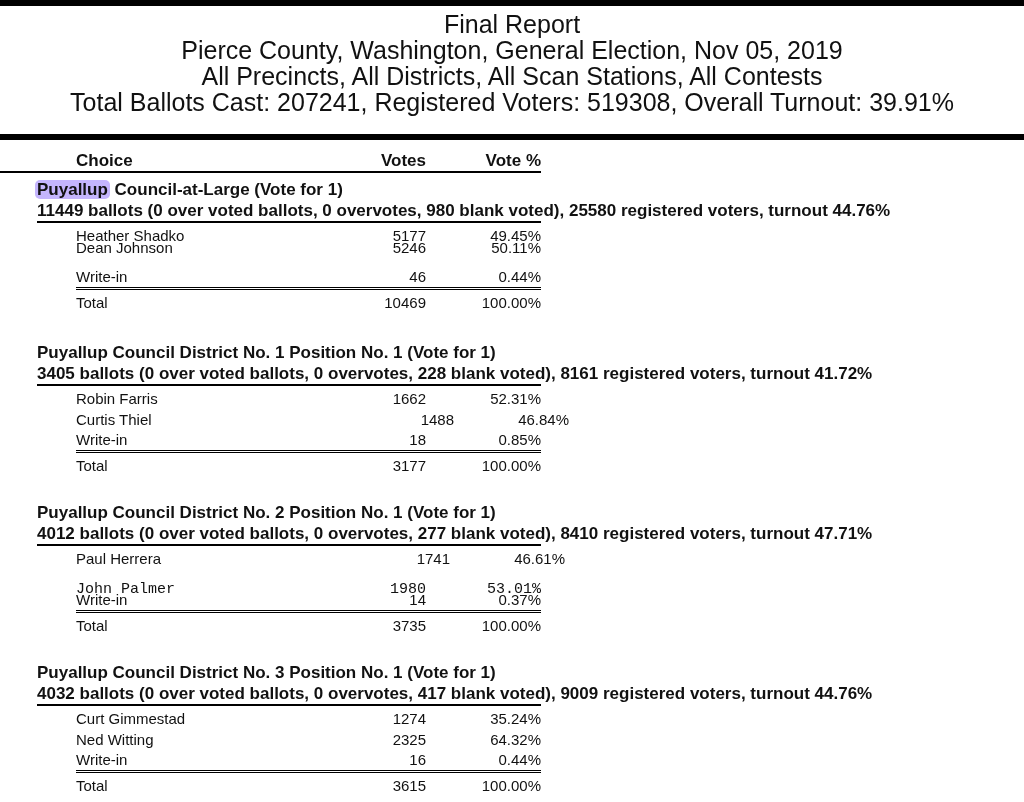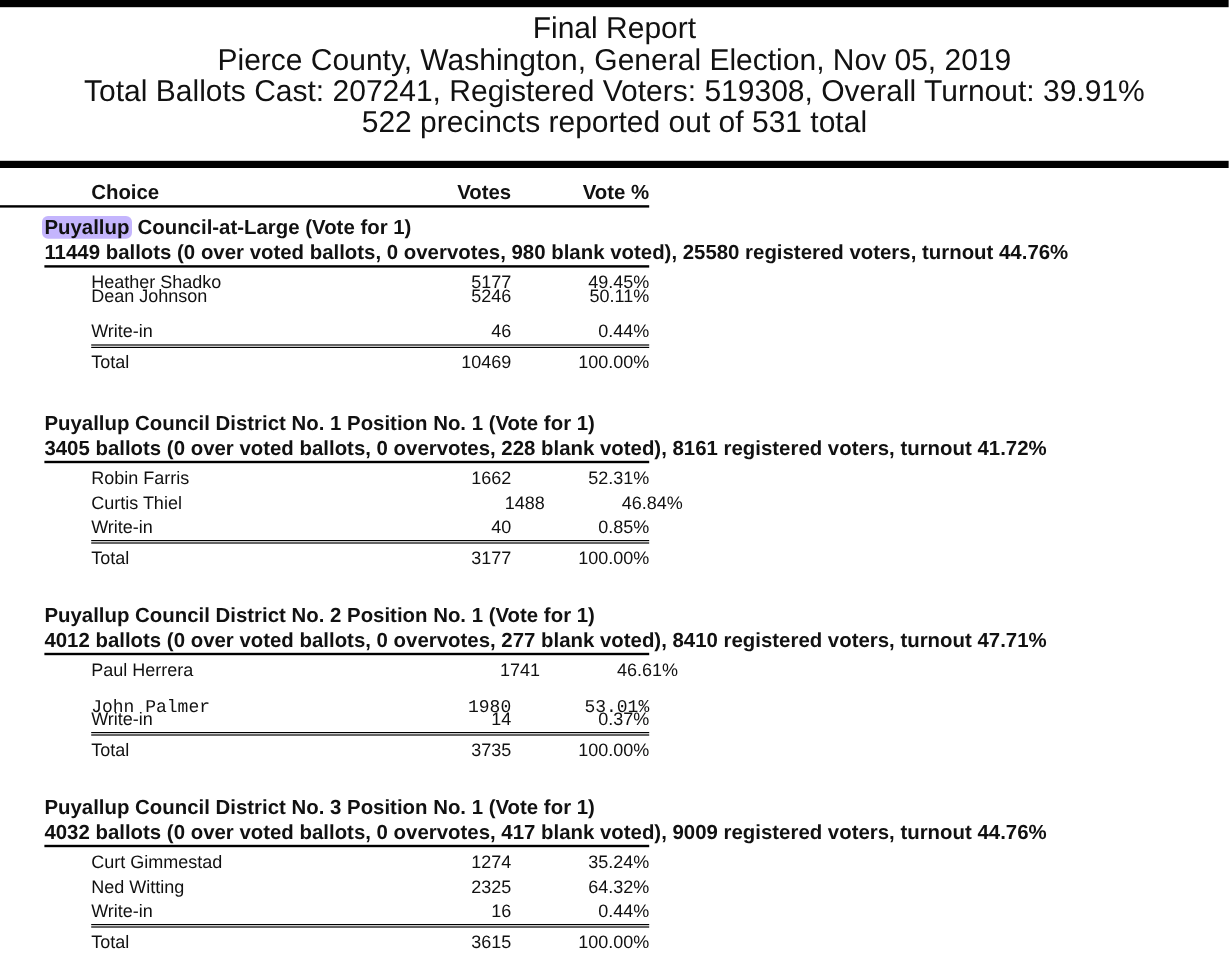--- a/index.html
+++ b/index.html
@@ -28,22 +28,22 @@
   .total-rule { position: absolute; left: 76px; width: 465px; height: 0; border-top: 1px solid #000; border-bottom: 1px solid #000; padding-top: 1px; }
 </style>
 </head>
 <body>
 
 <div class="top-rule"></div>
 
 <div class="header">
   <div>Final Report</div>
   <div>Pierce County, Washington, General Election, Nov 05, 2019</div>
+  <div>All Precincts, All Districts, All Scan Stations, All Contests</div>
   <div>Total Ballots Cast: 207241, Registered Voters: 519308, Overall Turnout: 39.91%</div>
-  <div>522 precincts reported out of 531 total</div>
 </div>
 
 <div class="mid-rule"></div>
 
 <div class="colhead">
   <span class="ch-choice">Choice</span>
   <span class="ch-votes">Votes</span>
   <span class="ch-pct">Vote %</span>
 </div>
 
@@ -83,21 +83,21 @@
         <span class="votes">1662</span>
         <span class="pct">52.31%</span>
       </div>
       <div class="row" style="top: 65.5px; padding-left: 28px;">
         <span class="name">Curtis Thiel</span>
         <span class="votes">1488</span>
         <span class="pct">46.84%</span>
       </div>
       <div class="row" style="top: 86px;">
         <span class="name">Write-in</span>
-        <span class="votes">40</span>
+        <span class="votes">18</span>
         <span class="pct">0.85%</span>
       </div>
       <div class="total-rule" style="top: 107px;"></div>
       <div class="row" style="top: 112px;">
         <span class="name">Total</span>
         <span class="votes">3177</span>
         <span class="pct">100.00%</span>
       </div>
     </div>
     <div class="contest" style="top: 503px;">

